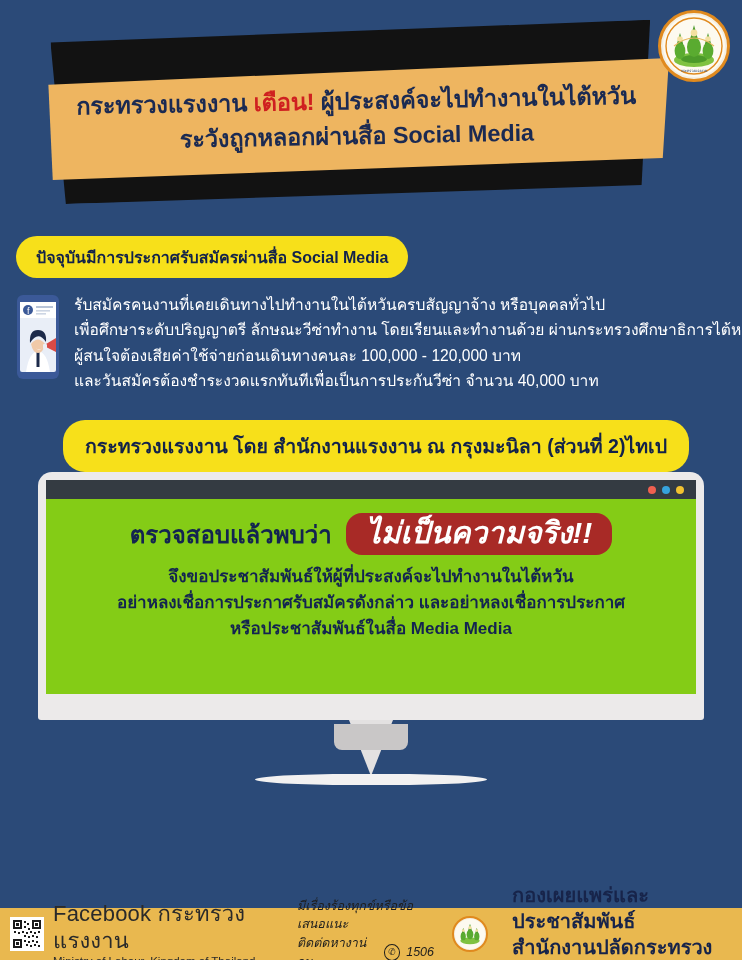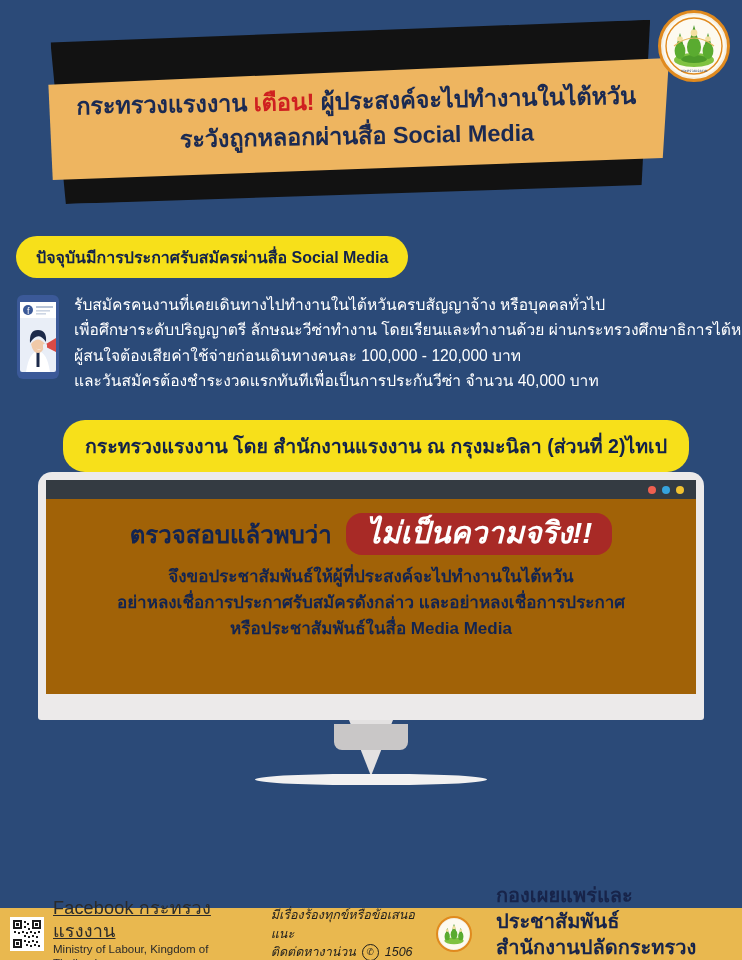--- a/index.html
+++ b/index.html
@@ -143,21 +143,21 @@
     position: absolute;
     inset: 0;
     background: #eceaea;
     border-radius: 14px 14px 3px 3px;
     box-sizing: border-box;
     padding: 8px 8px 26px 8px;
   }
   .mon-screen {
     position: relative;
     width: 100%; height: 100%;
-    background: #a16207;
+    background: #84cc16;
     overflow: hidden;
   }
   .mon-titlebar {
     height: 19px;
     background: #343b42;
     display: flex;
     align-items: center;
     justify-content: flex-end;
     padding-right: 12px;
     gap: 6px;
@@ -259,21 +259,21 @@
     flex: 0 0 34px;
     background: #ffffff;
     padding: 2px;
     box-sizing: border-box;
   }
   .fb-block {
     margin-left: 9px;
     color: #2a2a2a;
     line-height: 1.24;
   }
-  .fb-line1 { font-size: 18px; letter-spacing: 0.2px; text-decoration: underline; }
+  .fb-line1 { font-size: 22px; letter-spacing: 0.2px; }
   .fb-line2 { font-size: 11.5px; }
   .complaint {
     margin-left: 24px;
     color: #1d1d1d;
     font-size: 12.5px;
     font-style: italic;
     line-height: 1.5;
   }
   .complaint-row2 {
     display: flex;

